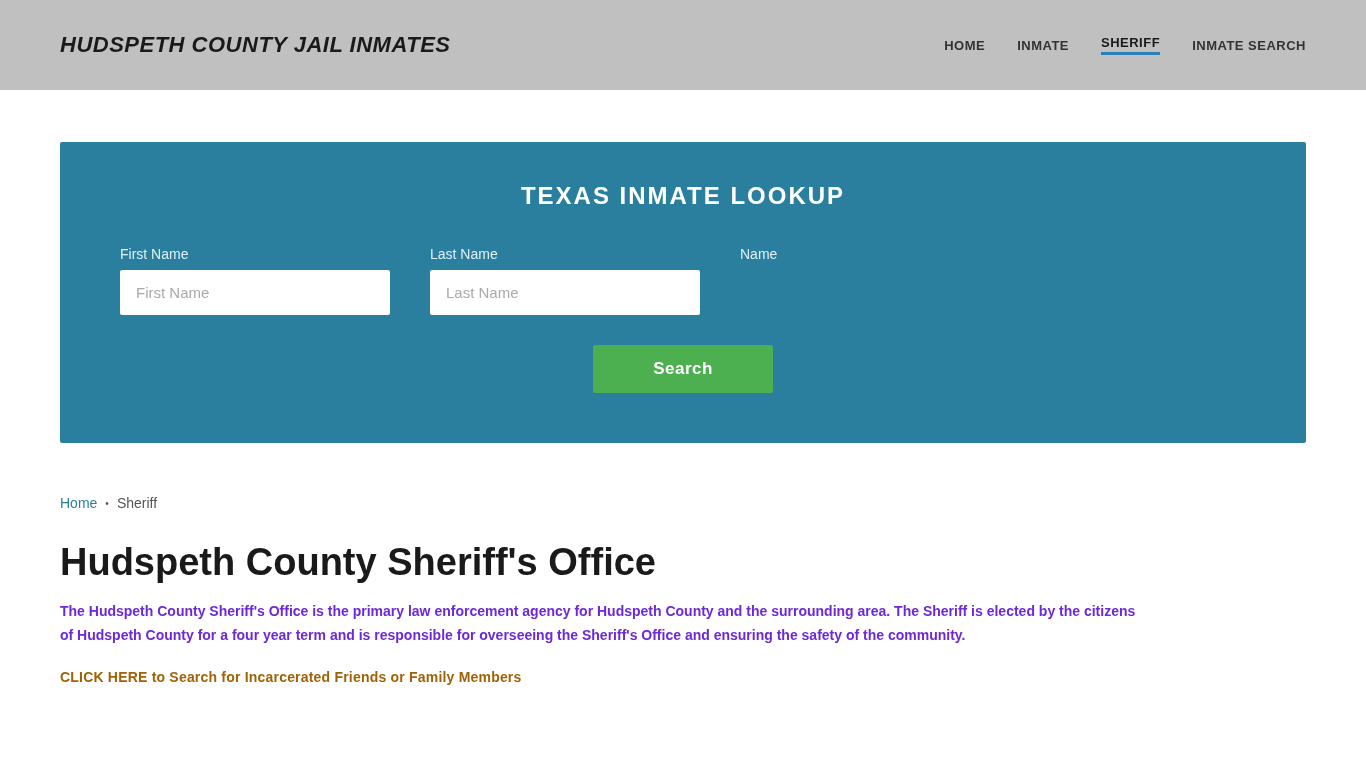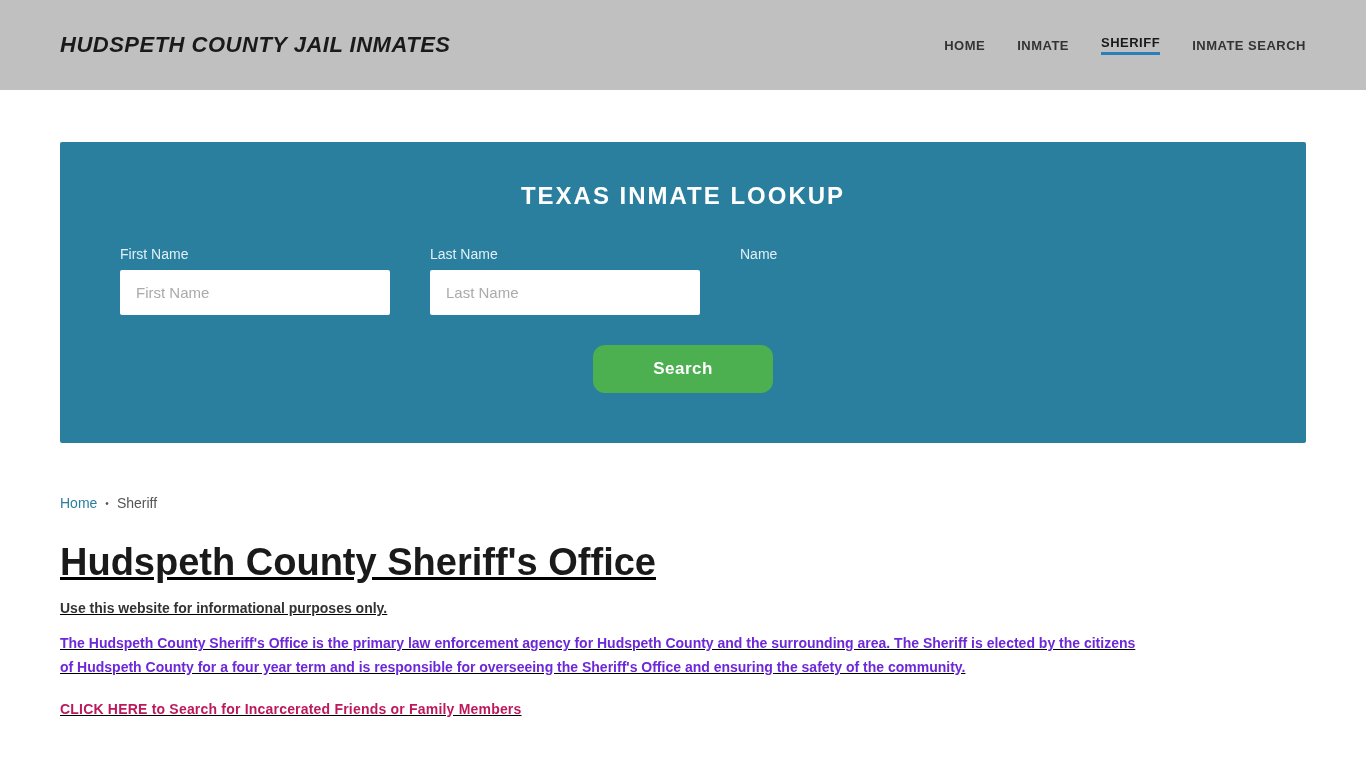--- a/index.html
+++ b/index.html
@@ -117,21 +117,21 @@
 
     .search-btn {
       background: #4caf50;
       color: #ffffff;
       border: none;
       padding: 14px 60px;
       font-size: 17px;
       font-weight: 600;
       letter-spacing: 0.5px;
       cursor: pointer;
-      border-radius: 12px;
+      border-radius: 2px;
     }
 
     
     .breadcrumb {
       padding: 20px 60px 10px;
       display: flex;
       align-items: center;
       gap: 8px;
       font-size: 14px;
     }
@@ -147,21 +147,20 @@
       font-size: 10px;
     }
 
     .breadcrumb-current {
       color: #555;
     }
 
     
     .content {
       padding: 20px 60px 40px;
-      text-decoration: underline;
     }
 
     .page-heading {
       font-size: 38px;
       font-weight: 700;
       color: #1a1a1a;
       margin-bottom: 16px;
     }
 
     .notice-text {
@@ -174,21 +173,21 @@
     .description-text {
       font-size: 14px;
       font-weight: 700;
       color: #6d28d9;
       line-height: 1.7;
       margin-bottom: 20px;
       max-width: 1080px;
     }
 
     .cta-link {
-      color: #be185d;
+      color: #a16207;
       font-size: 14px;
       font-weight: 700;
       text-decoration: none;
       cursor: pointer;
       letter-spacing: 0.2px;
     }
 
     
     .header-bottom-bar {
       background: #ffffff;
@@ -231,16 +230,15 @@
 </section>
 
 <nav class="breadcrumb">
   <a class="breadcrumb-home">Home</a>
   <span class="breadcrumb-separator">•</span>
   <span class="breadcrumb-current">Sheriff</span>
 </nav>
 
 <main class="content">
   <h1 class="page-heading">Hudspeth County Sheriff's Office</h1>
-  <p class="notice-text">Use this website for informational purposes only.</p>
   <p class="description-text">The Hudspeth County Sheriff's Office is the primary law enforcement agency for Hudspeth County and the surrounding area. The Sheriff is elected by the citizens of Hudspeth County for a four year term and is responsible for overseeing the Sheriff's Office and ensuring the safety of the community.</p>
   <a class="cta-link">CLICK HERE to Search for Incarcerated Friends or Family Members</a>
 </main>
 
 </body></html>

